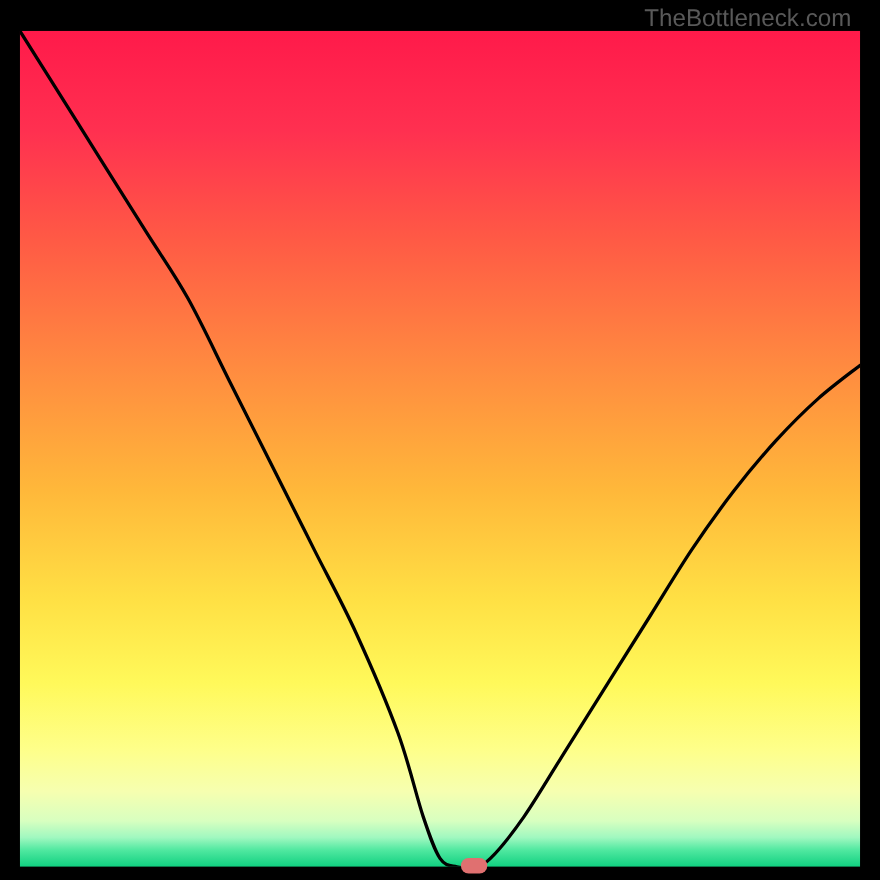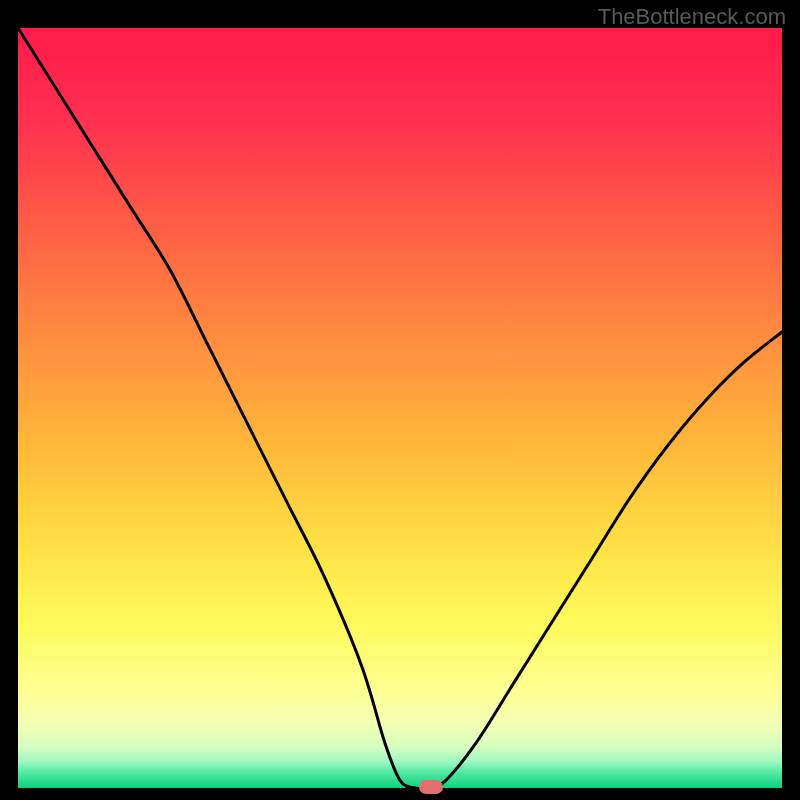--- a/index.html
+++ b/index.html
@@ -7,21 +7,21 @@
     width: 800px;
     height: 800px;
     background: #000;
     font-family: Arial, sans-serif;
     position: relative;
     overflow: hidden;
   }
   .watermark {
     position: absolute;
     top: 4px;
-    right: 14px;
+    right: 26px;
     color: #595959;
     font-size: 22px;
     font-weight: 500;
     z-index: 10;
   }
   .frame {
     position: absolute;
     top: 28px;
     left: 18px;
     width: 764px;

